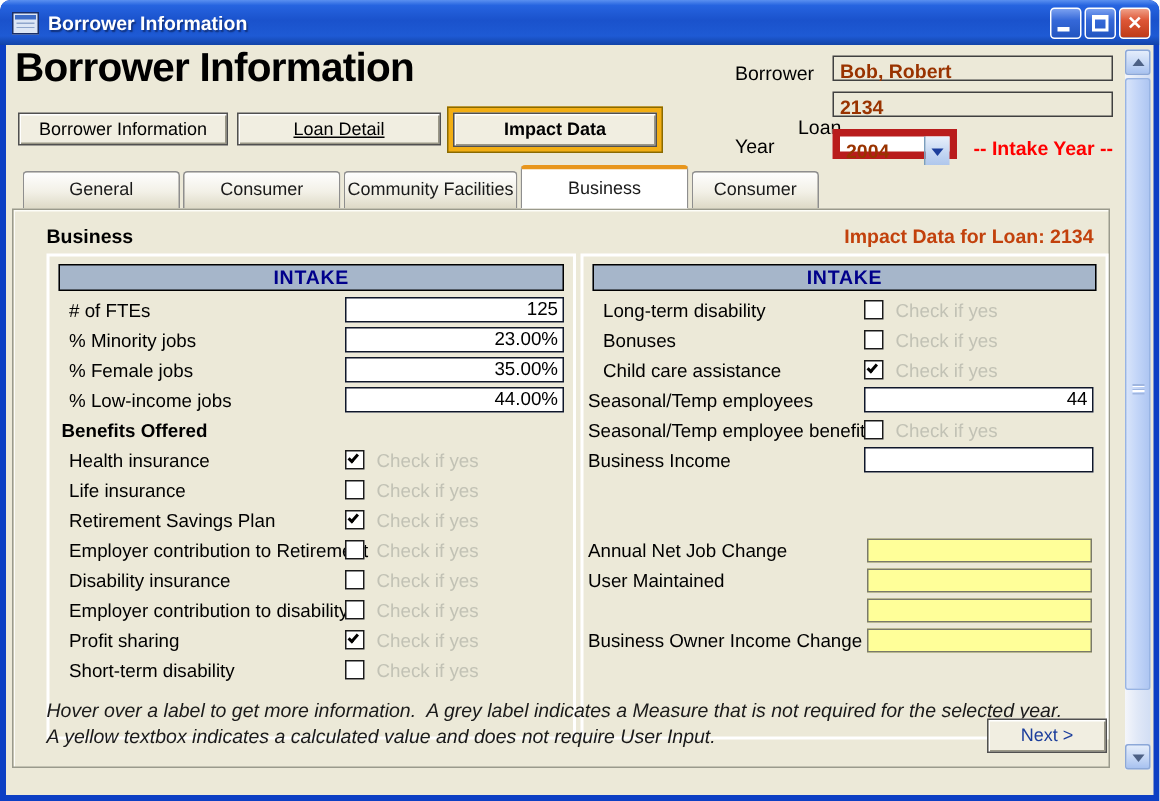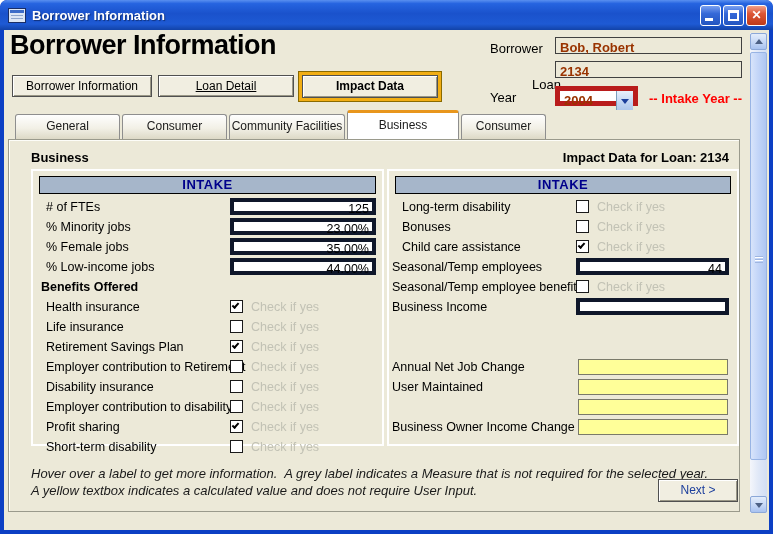--- a/index.html
+++ b/index.html
@@ -45,33 +45,33 @@
   
   .tabstrip{position:absolute;left:11px;top:80px;height:29px;display:flex;align-items:flex-end;gap:2px;}
   .tab{height:25px;border:1px solid #8E8E8E;border-bottom:none;border-radius:3px 3px 0 0;
     background:linear-gradient(180deg,#FEFEFE 0%,#F2F0E6 55%,#DDD9C6 100%);
     font-size:12px;color:#1a1a1a;text-align:center;line-height:23px;}
   .tab.active{height:29px;background:#FFFFFF;border-top:3px solid #E8961C;line-height:24px;z-index:3;}
   
   .tabpage{position:absolute;left:4px;top:109px;width:732px;height:373px;background:#ECE9D8;
     border:1px solid #9A9A8C;box-shadow:inset 1px 1px 0 #FDFDF8;}
   .section-title{position:absolute;left:22px;top:10px;font-size:13px;font-weight:bold;color:#000;}
-  .loan-banner{position:absolute;right:10px;top:10px;font-size:13px;font-weight:bold;color:#000000;}
-  .panel{position:absolute;top:29px;height:277px;border:2px solid #FFFFFF;}
+  .loan-banner{position:absolute;right:10px;top:10px;font-size:13px;font-weight:bold;color:#c2410c;}
+  .panel{position:absolute;top:29px;height:324px;border:2px solid #FFFFFF;}
   .panel.left{left:22px;width:353px;}
   .panel.right{left:378px;width:352px;}
   .intake-bar{height:18px;margin:5px 6px 3px 6px;background:#A6B6CA;border:1px solid #000;
     text-align:center;font-size:13px;font-weight:bold;color:#00008B;line-height:16px;letter-spacing:0.5px;}
   .frow{position:relative;height:20px;}
   .rgap{height:40px;}
   .flabel{position:absolute;left:0;top:0;font-size:12.5px;color:#000;line-height:20px;white-space:nowrap;}
   .flabel.ind0{left:3px;}
   .flabel.ind1{left:13px;}
   .bold-sub{position:relative;height:20px;font-size:12.5px;font-weight:bold;color:#000;line-height:20px;padding-left:8px;}
-  .tbox{position:absolute;top:1px;height:17px;background:#FFFFFF;border:4px solid #0f172a;
+  .tbox{position:absolute;top:1px;height:17px;background:#FFFFFF;border:1px solid #0f172a;
     font-size:12.5px;color:#000;text-align:right;padding-right:3px;line-height:15px;}
   .left-tbox{left:197px;width:146px;}
   .right-tbox{left:187px;width:153px;}
   .calcbox{position:absolute;top:2px;left:189px;width:150px;height:16px;background:#FFFF99;border:1px solid #7A7A6A;}
   .cb{position:absolute;top:3px;width:13px;height:13px;background:#fff;border:1px solid #1a1a1a;}
   .left-cb{left:197px;}
   .right-cb{left:187px;}
   .mark{position:absolute;left:1px;top:2px;width:7px;height:4px;border-left:2px solid #000;
     border-bottom:2px solid #000;transform:rotate(-48deg);}
   .hint{position:absolute;top:0;font-size:12.5px;line-height:20px;color:#C2C2B5;}

